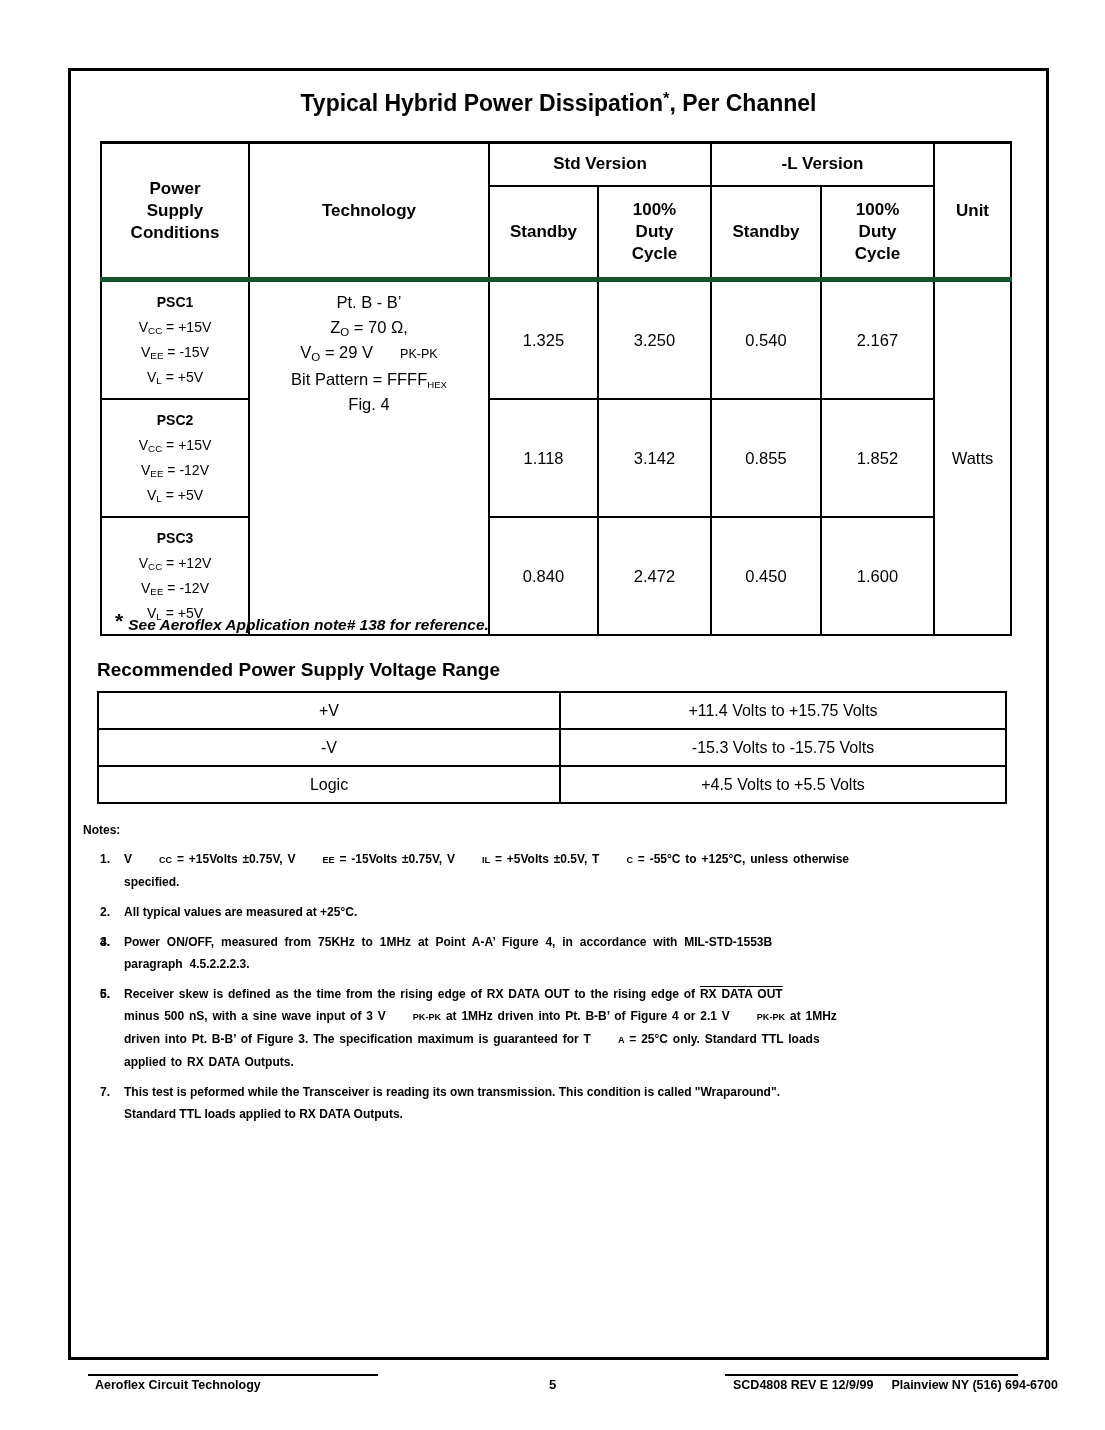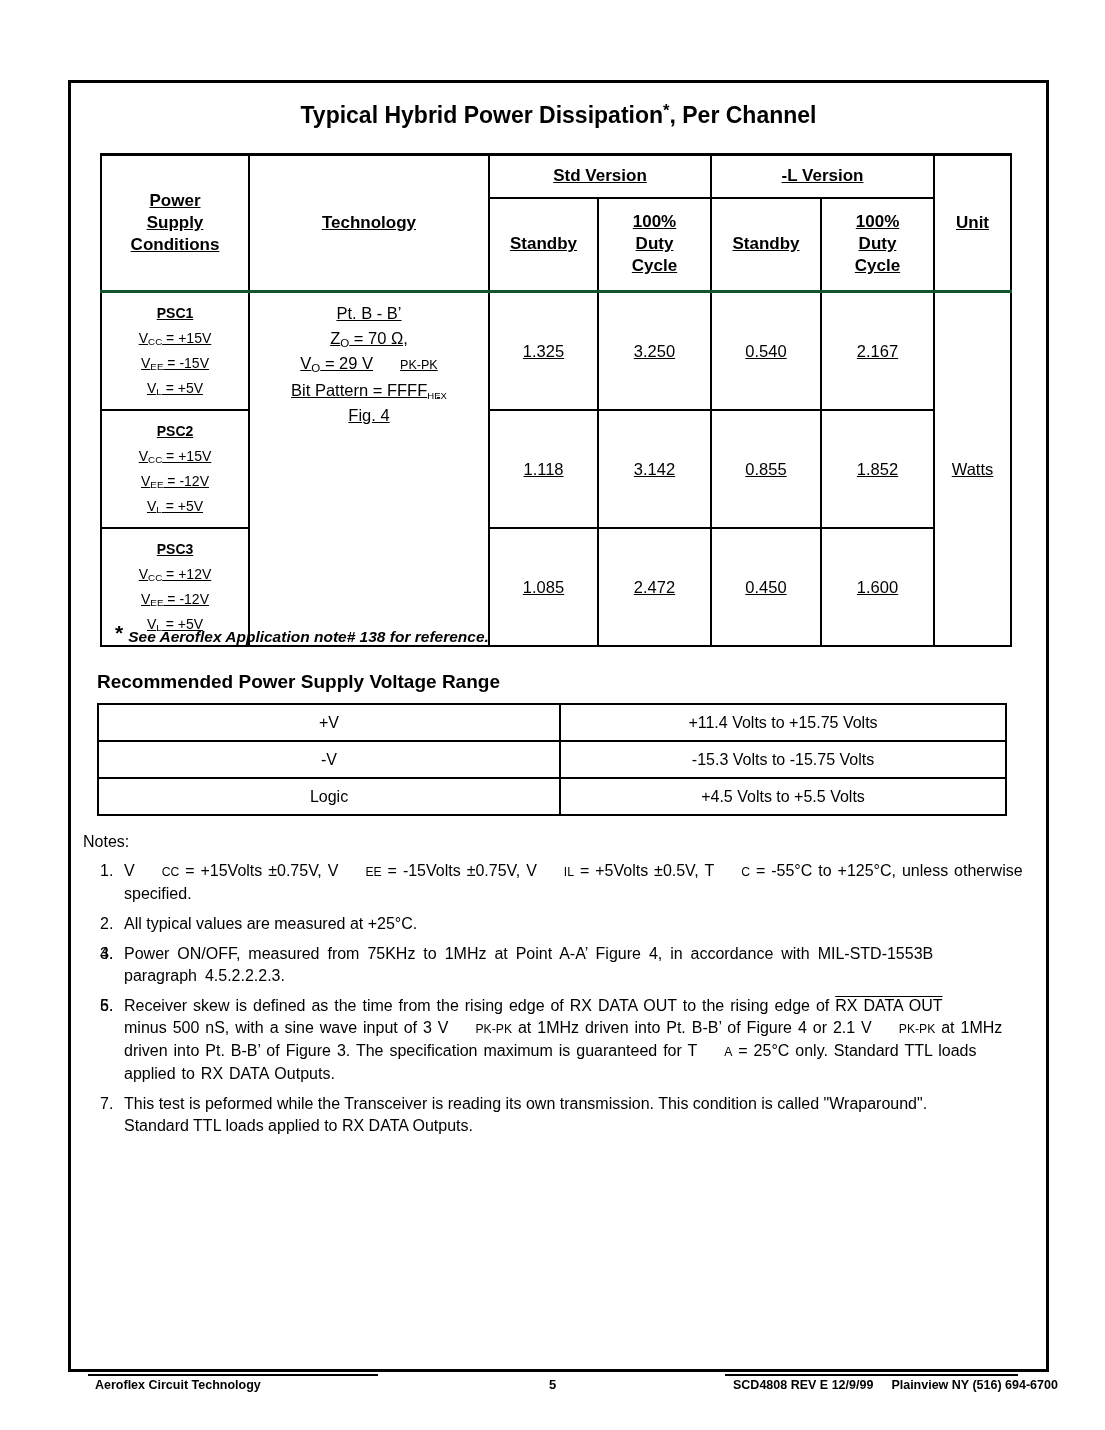--- a/index.html
+++ b/index.html
@@ -2,39 +2,39 @@
 <html><head>
 <meta charset="utf-8">
 <style>
   html,body{margin:0;padding:0;}
   body{
     width:1105px;height:1430px;position:relative;background:#ffffff;
     font-family:"Liberation Sans",sans-serif;color:#000;
     -webkit-font-smoothing:antialiased;
   }
   .page-border{
-    position:absolute;left:68px;top:80px;width:981px;height:1292px;
+    position:absolute;left:68px;top:68px;width:981px;height:1292px;
     border:3px solid #000;box-sizing:border-box;
   }
   
   .title{
     position:absolute;top:19px;left:0;width:100%;text-align:center;
     font-size:23px;font-weight:bold;margin:0;letter-spacing:0;
   }
   .title sup{vertical-align:baseline;position:relative;top:-0.42em;font-size:72%;}
 
   
   table.diss{
     position:absolute;left:29px;top:70px;width:910px;
     border-collapse:collapse;table-layout:fixed;
     border:2px solid #000;border-top:3px solid #000;
   }
-  table.diss th,table.diss td{border:2px solid #000;text-align:center;padding:8px;text-decoration:underline;}
+  table.diss th,table.diss td{border:2px solid #000;text-align:center;padding:8px;}
   table.diss thead th{font-size:17px;font-weight:bold;white-space:pre-line;line-height:22px;}
-  table.diss thead th:not(.grp){border-bottom:3px solid #14532d;margin-left:32px;}
+  table.diss thead th:not(.grp){border-bottom:5px solid #14532d;margin-left:32px;}
   tr.hrow1{height:43px;}
   tr.hrow2{height:94px;}
   tr.drow{height:108px;}
   td.psc{vertical-align:top;padding-top:6px;font-size:14px;line-height:25px;}
   .psc-name{font-weight:bold;}
   td.cond{vertical-align:top;padding-top:8px;font-size:16.5px;line-height:25px;}
   td.val{font-size:16.5px;}
   td.unitcell{font-size:16.5px;}
   sub{vertical-align:baseline;position:relative;top:0.24em;font-size:70%;line-height:0;}
   sub.hex{font-size:58%;top:0.35em;}
@@ -56,21 +56,21 @@
     position:absolute;left:26px;top:620px;width:908px;
     border-collapse:collapse;table-layout:fixed;
   }
   table.volt td{
     border:2px solid #000;text-align:center;font-size:16px;height:35px;padding:0;
   }
 
   
   .notes{
     position:absolute;left:12px;top:748px;width:942px;
-    font-size:16px;line-height:22px;
+    font-size:12px;line-height:22px;font-weight:bold;
   }
   .notes-heading{margin:0 0 7px 0;}
   .note{position:relative;padding-left:41px;margin-bottom:8px;text-align:justify;}
   .note-num{position:absolute;left:17px;}
   .note--sp1{word-spacing:1.5px;}
   .note--sp3{word-spacing:3.5px;}
   .ovl{text-decoration:overline;}
 
   
   .footer-rule-left{position:absolute;left:88px;top:1374px;width:290px;height:0;border-top:2px solid #000;}
@@ -151,21 +151,21 @@
         <td class="val">0.855</td>
         <td class="val">1.852</td>
       </tr>
       <tr class="drow">
         <td class="psc">
           <div class="psc-name">PSC3</div>
           <div class="psc-line">V<sub>CC</sub> = +12V</div>
           <div class="psc-line">V<sub>EE</sub> = -12V</div>
           <div class="psc-line">V<sub>L</sub> = +5V</div>
         </td>
-        <td class="val">1.085</td>
+        <td class="val">0.840</td>
         <td class="val">2.472</td>
         <td class="val">0.450</td>
         <td class="val">1.600</td>
       </tr>
     </tbody>
   </table>
 
   <div class="footnote">
     <span class="fn-star">*</span><span>See Aeroflex Application note# 138 for reference.</span>
   </div>

